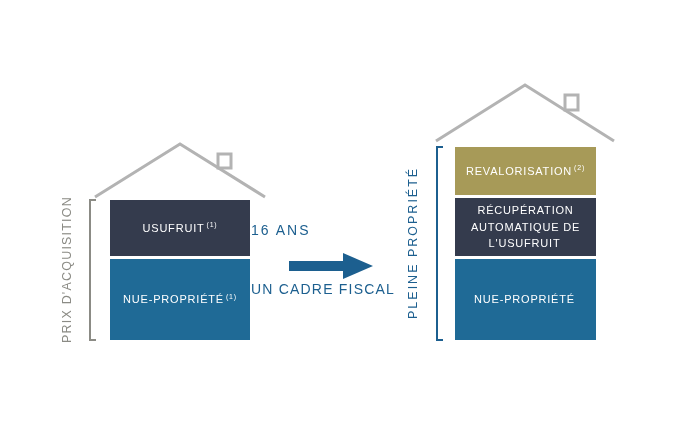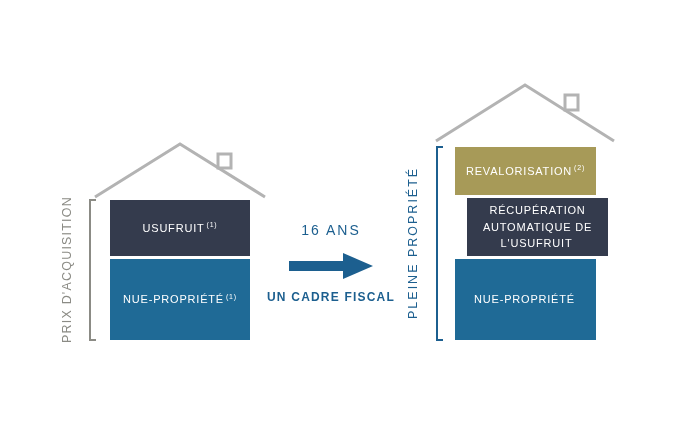--- a/index.html
+++ b/index.html
@@ -39,23 +39,23 @@
     position:absolute;color:#fff;
     display:flex;align-items:center;justify-content:center;
     text-align:center;font-size:11px;letter-spacing:.8px;line-height:1.5;
     padding:0 9px;box-sizing:border-box;text-transform:uppercase;
   }
   .box sup{font-size:7px;margin-left:2px;line-height:0;}
   .box-navy{background:var(--navy);}
   .box-blue{background:var(--blue);}
   .box-gold{background:var(--gold);}
 
-  .mid{position:absolute;left:251px;width:160px;text-align:center;color:var(--accent_blue);}
+  .mid{position:absolute;left:251px;width:160px;color:var(--accent_blue);}
   .duration{top:222px;font-size:14px;letter-spacing:2px;}
-  .caption{top:288px;font-size:12px;font-weight:bold;letter-spacing:1.2px;line-height:1.6;}
+  .caption{top:278px;font-size:14px;font-weight:normal;letter-spacing:1.2px;line-height:1.6;}
   .arrow-wrap{position:absolute;left:289px;top:251px;width:84px;height:30px;}
 </style>
 </head>
 <body>
 
 <div class="canvas">
 
   <svg class="roof" style="left:92px;top:140px;" width="176" height="60" viewBox="0 0 176 60">
     <polyline points="3,57 88,4 173,57" fill="none" stroke="var(--roof_gray)" stroke-width="3"></polyline>
     <rect x="126" y="14" width="13" height="14" fill="none" stroke="var(--roof_gray)" stroke-width="3"></rect>
@@ -92,21 +92,21 @@
   </svg>
 
   <div class="vlabel vlabel-right" style="left:402px;top:144px;height:198px;width:22px;">PLEINE PROPRIÉTÉ</div>
 
   <div class="bracket bracket-right" style="left:436px;top:146px;height:195px;"></div>
 
   <div class="box box-gold" style="left:455px;top:147px;width:141px;height:48px;">
     <div><span>REVALORISATION</span><sup>(2)</sup></div>
   </div>
 
-  <div class="box box-navy" style="left:467px;top:198px;width:141px;height:58px;">
+  <div class="box box-navy" style="left:455px;top:198px;width:141px;height:58px;">
     <div><span>RÉCUPÉRATION AUTOMATIQUE DE L'USUFRUIT</span><sup></sup></div>
   </div>
 
   <div class="box box-blue" style="left:455px;top:259px;width:141px;height:81px;">
     <div><span>NUE-PROPRIÉTÉ</span><sup></sup></div>
   </div>
 
 </div>
 
 </body></html>

